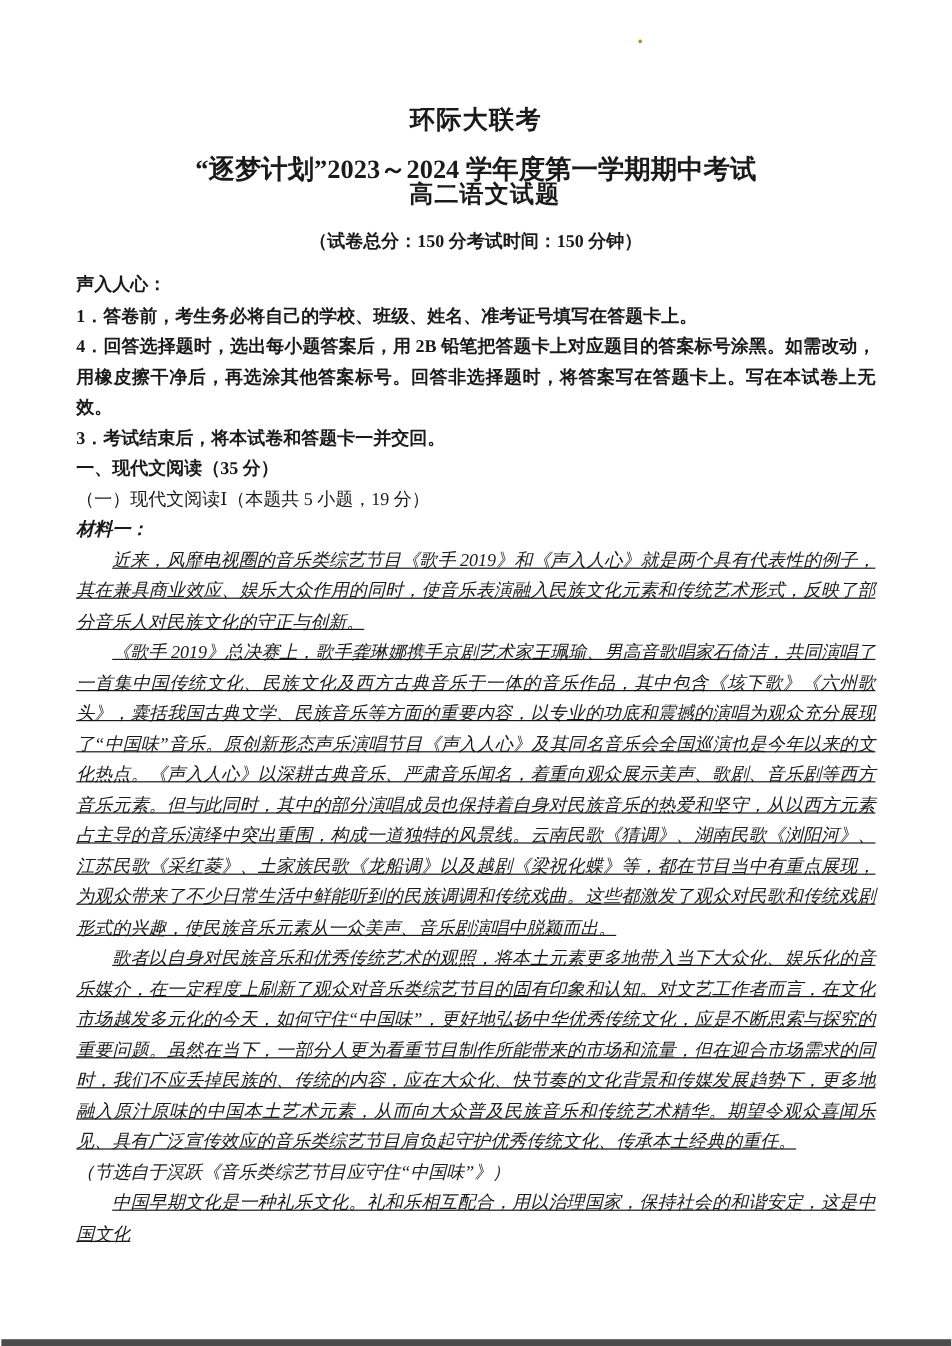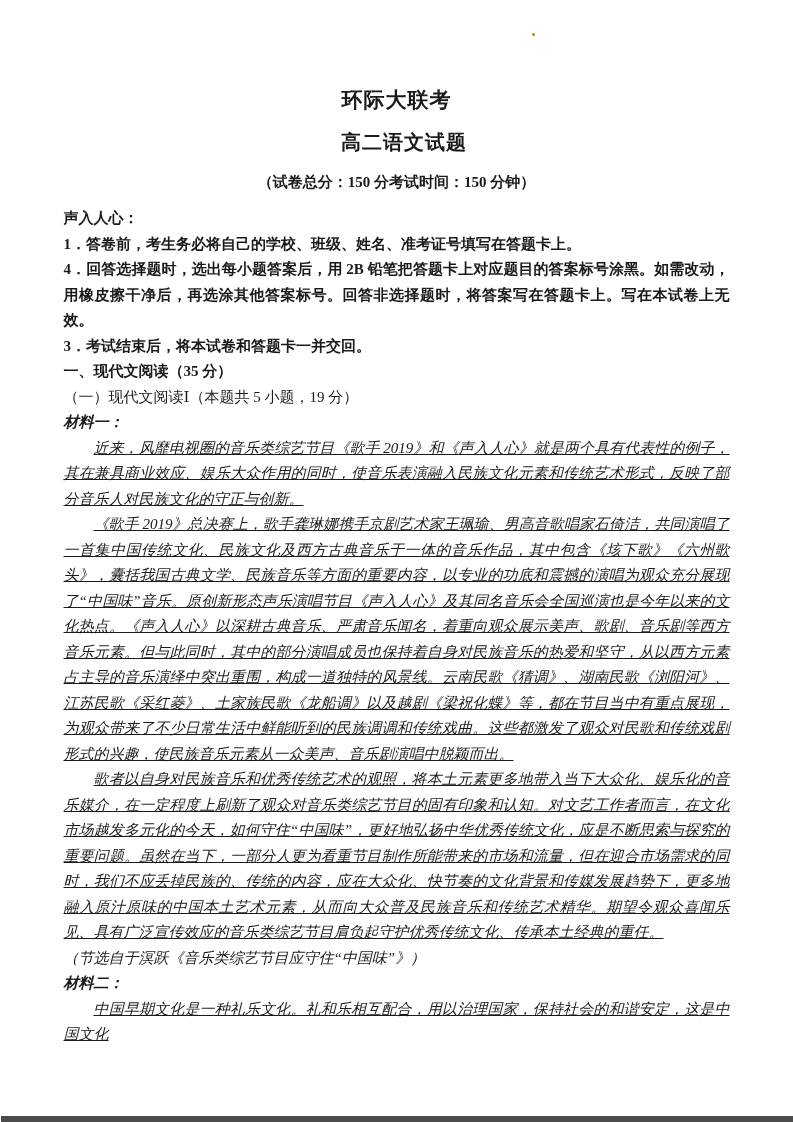--- a/index.html
+++ b/index.html
@@ -19,21 +19,21 @@
     left: 531px;
     top: 33px;
     width: 3px;
     height: 3px;
     border-radius: 50%;
     background: #c8860a;
   }
   header { padding-top: 90px; text-align: center; }
   .t1 { font-size: 21px; font-weight: bold; line-height: 21px; letter-spacing: 1px; }
   .t2 { font-size: 22px; font-weight: bold; line-height: 22px; margin-top: 19px; }
-  .t3 { font-size: 20px; font-weight: bold; line-height: 20px; margin-top: 21px; letter-spacing: 1px; padding-left: 15px; }
+  .t3 { font-size: 20px; font-weight: bold; line-height: 20px; letter-spacing: 1px; padding-left: 15px; }
   .t4 { font-size: 15px; font-weight: bold; line-height: 15px; margin-top: 23px; }
   .doc {
     margin: 16px 63px 0 63px;
     font-size: 15px;
     line-height: 25.5px;
     text-align: justify;
   }
   .doc p { text-align: justify; }
   .bold { font-weight: bold; }
   .kai { font-style: italic; }
@@ -50,40 +50,40 @@
 </style>
 </head>
 <body>
 
 <div class="page">
 
   <span class="artifact-dot"></span>
 
   <header>
     <div class="t1">环际大联考</div>
+    <div class="t2">“逐梦计划”2023～2024 学年度第一学期期中考试</div>
     <div class="t3">高二语文试题</div>
     <div class="t4">（试卷总分：150 分考试时间：150 分钟）</div>
   </header>
 
   <main class="doc">
 
     <p class="bold">声入人心：</p>
     <p class="bold">1．答卷前，考生务必将自己的学校、班级、姓名、准考证号填写在答题卡上。</p>
     <p class="bold">4．回答选择题时，选出每小题答案后，用 2B 铅笔把答题卡上对应题目的答案标号涂黑。如需改动，用橡皮擦干净后，再选涂其他答案标号。回答非选择题时，将答案写在答题卡上。写在本试卷上无效。</p>
     <p class="bold">3．考试结束后，将本试卷和答题卡一并交回。</p>
 
     <p class="bold">一、现代文阅读（35 分）</p>
     <p>（一）现代文阅读Ⅰ（本题共 5 小题，19 分）</p>
 
     <p class="bold kai">材料一：</p>
     <p class="kai indent">近来，风靡电视圈的音乐类综艺节目《歌手 2019》和《声入人心》就是两个具有代表性的例子，其在兼具商业效应、娱乐大众作用的同时，使音乐表演融入民族文化元素和传统艺术形式，反映了部分音乐人对民族文化的守正与创新。</p>
     <p class="kai indent">《歌手 2019》总决赛上，歌手龚琳娜携手京剧艺术家王珮瑜、男高音歌唱家石倚洁，共同演唱了一首集中国传统文化、民族文化及西方古典音乐于一体的音乐作品，其中包含《垓下歌》《六州歌头》，囊括我国古典文学、民族音乐等方面的重要内容，以专业的功底和震撼的演唱为观众充分展现了“中国味”音乐。原创新形态声乐演唱节目《声入人心》及其同名音乐会全国巡演也是今年以来的文化热点。《声入人心》以深耕古典音乐、严肃音乐闻名，着重向观众展示美声、歌剧、音乐剧等西方音乐元素。但与此同时，其中的部分演唱成员也保持着自身对民族音乐的热爱和坚守，从以西方元素占主导的音乐演绎中突出重围，构成一道独特的风景线。云南民歌《猜调》、湖南民歌《浏阳河》、江苏民歌《采红菱》、土家族民歌《龙船调》以及越剧《梁祝化蝶》等，都在节目当中有重点展现，为观众带来了不少日常生活中鲜能听到的民族调调和传统戏曲。这些都激发了观众对民歌和传统戏剧形式的兴趣，使民族音乐元素从一众美声、音乐剧演唱中脱颖而出。</p>
     <p class="kai indent">歌者以自身对民族音乐和优秀传统艺术的观照，将本土元素更多地带入当下大众化、娱乐化的音乐媒介，在一定程度上刷新了观众对音乐类综艺节目的固有印象和认知。对文艺工作者而言，在文化市场越发多元化的今天，如何守住“中国味”，更好地弘扬中华优秀传统文化，应是不断思索与探究的重要问题。虽然在当下，一部分人更为看重节目制作所能带来的市场和流量，但在迎合市场需求的同时，我们不应丢掉民族的、传统的内容，应在大众化、快节奏的文化背景和传媒发展趋势下，更多地融入原汁原味的中国本土艺术元素，从而向大众普及民族音乐和传统艺术精华。期望令观众喜闻乐见、具有广泛宣传效应的音乐类综艺节目肩负起守护优秀传统文化、传承本土经典的重任。</p>
     <p class="citation">（节选自于溟跃《音乐类综艺节目应守住“中国味”》）</p>
 
-    <p class="bold kai">材料二：</p>
     <p class="kai indent">中国早期文化是一种礼乐文化。礼和乐相互配合，用以治理国家，保持社会的和谐安定，这是中国文化</p>
 
   </main>
 
   <div class="footer-bar"></div>
 
 </div>
 
 </body></html>

